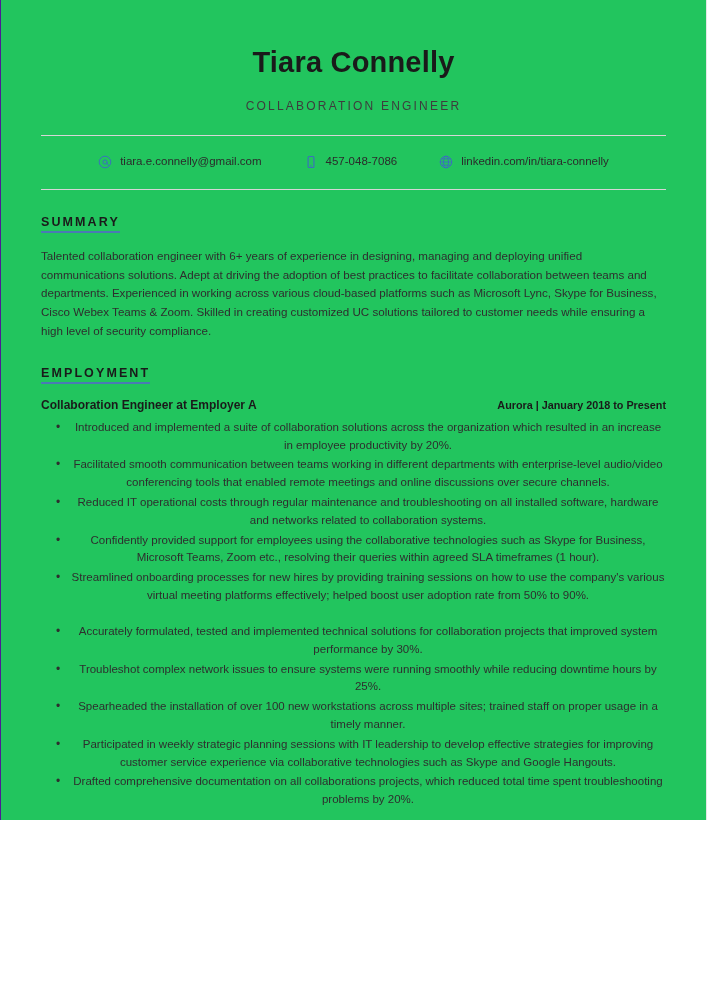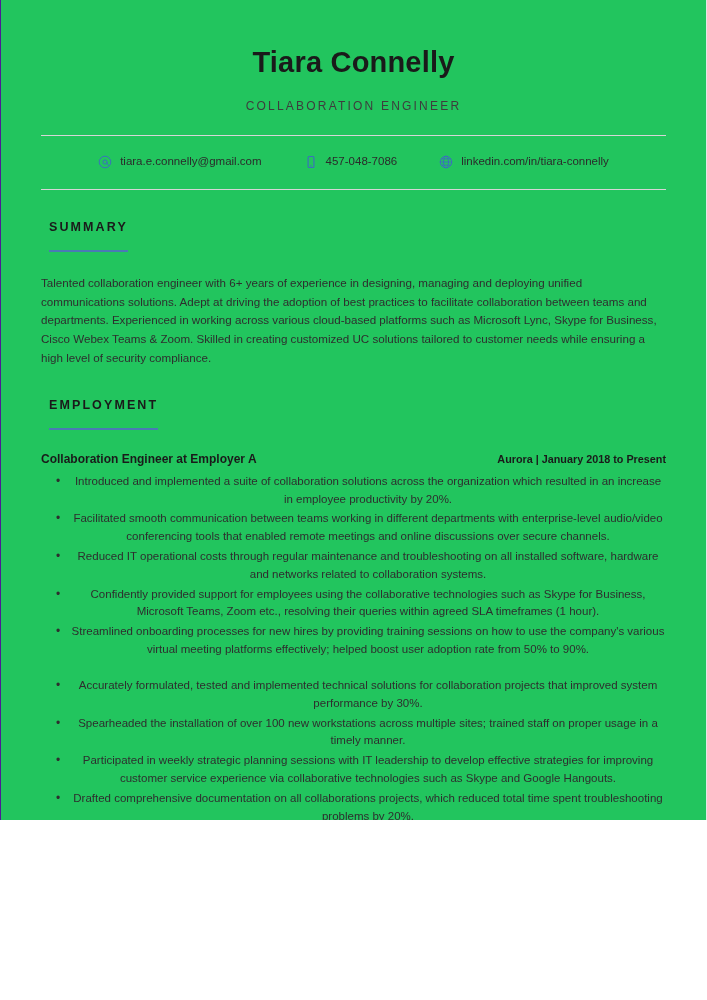--- a/index.html
+++ b/index.html
@@ -75,23 +75,23 @@
   }
 
   
   .section { padding-top: 22px; }
   .section-title {
     font-size: 12.5px;
     font-weight: bold;
     letter-spacing: 2.1px;
     color: #1a1a1a;
     display: inline-block;
-    padding-bottom: 16px;
+    padding-bottom: 2px;
     border-bottom: 2.5px solid #4a7ab5;
-    margin: 8px;
+    margin: 0;
     text-transform: uppercase;
   }
   .section-body { padding-top: 14px; }
 
   .para {
     font-size: 11.6px;
     line-height: 1.62;
     color: #2e2e2e;
     margin: 0;
     text-align: left;
@@ -226,20 +226,21 @@
             <li>Facilitated smooth communication between teams working in different departments with enterprise-level audio/video conferencing tools that enabled remote meetings and online discussions over secure channels.</li>
             <li>Reduced IT operational costs through regular maintenance and troubleshooting on all installed software, hardware and networks related to collaboration systems.</li>
             <li>Confidently provided support for employees using the collaborative technologies such as Skype for Business, Microsoft Teams, Zoom etc., resolving their queries within agreed SLA timeframes (1 hour).</li>
             <li>Streamlined onboarding processes for new hires by providing training sessions on how to use the company's various virtual meeting platforms effectively; helped boost user adoption rate from 50% to 90%.</li>
           </ul>
         </div>
 
         <div class="entry">
           <ul class="bullets">
             <li>Accurately formulated, tested and implemented technical solutions for collaboration projects that improved system performance by 30%.</li>
+            <li>Troubleshot complex network issues to ensure systems were running smoothly while reducing downtime hours by 25%.</li>
             <li>Spearheaded the installation of over 100 new workstations across multiple sites; trained staff on proper usage in a timely manner.</li>
             <li>Participated in weekly strategic planning sessions with IT leadership to develop effective strategies for improving customer service experience via collaborative technologies such as Skype and Google Hangouts.</li>
             <li>Drafted comprehensive documentation on all collaborations projects, which reduced total time spent troubleshooting problems by 20%.</li>
           </ul>
         </div>
 
       </div>
     </div>
 
 

